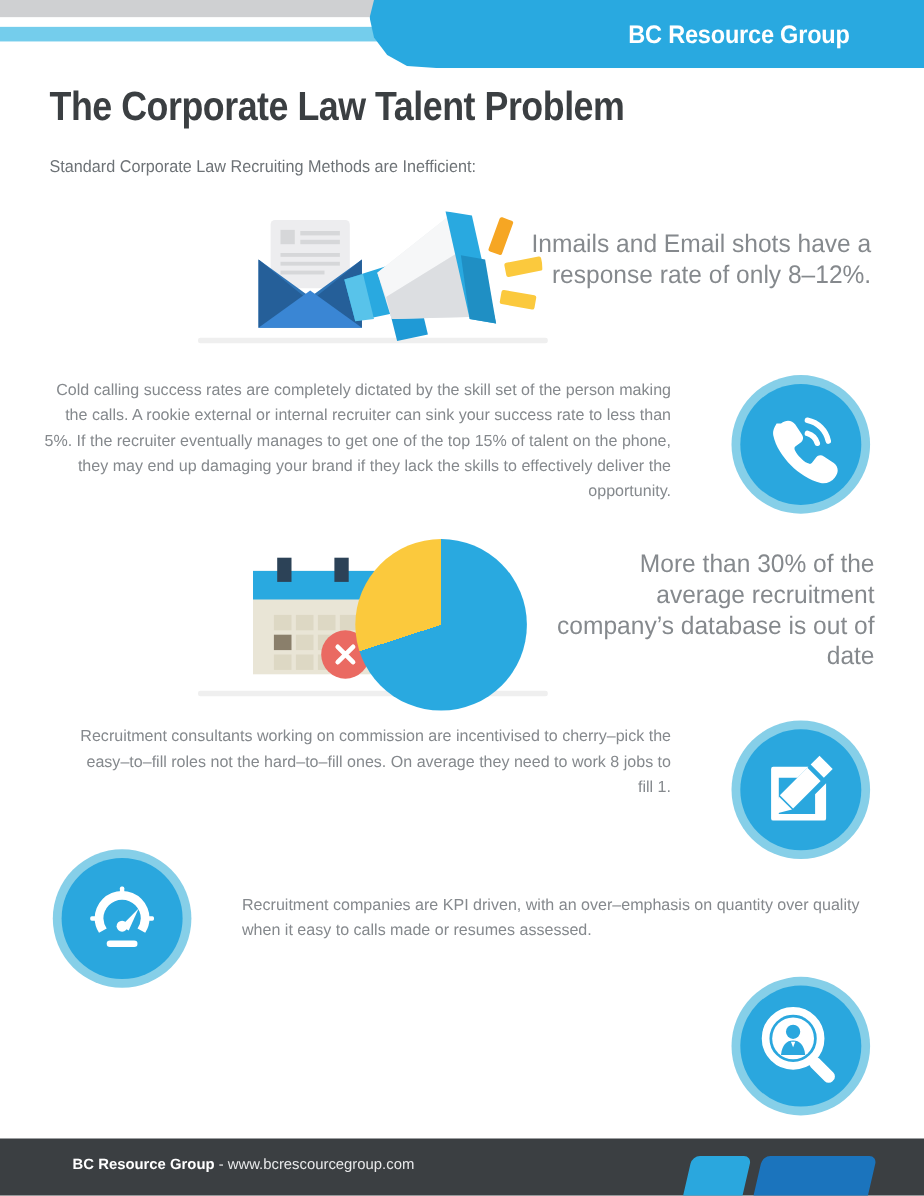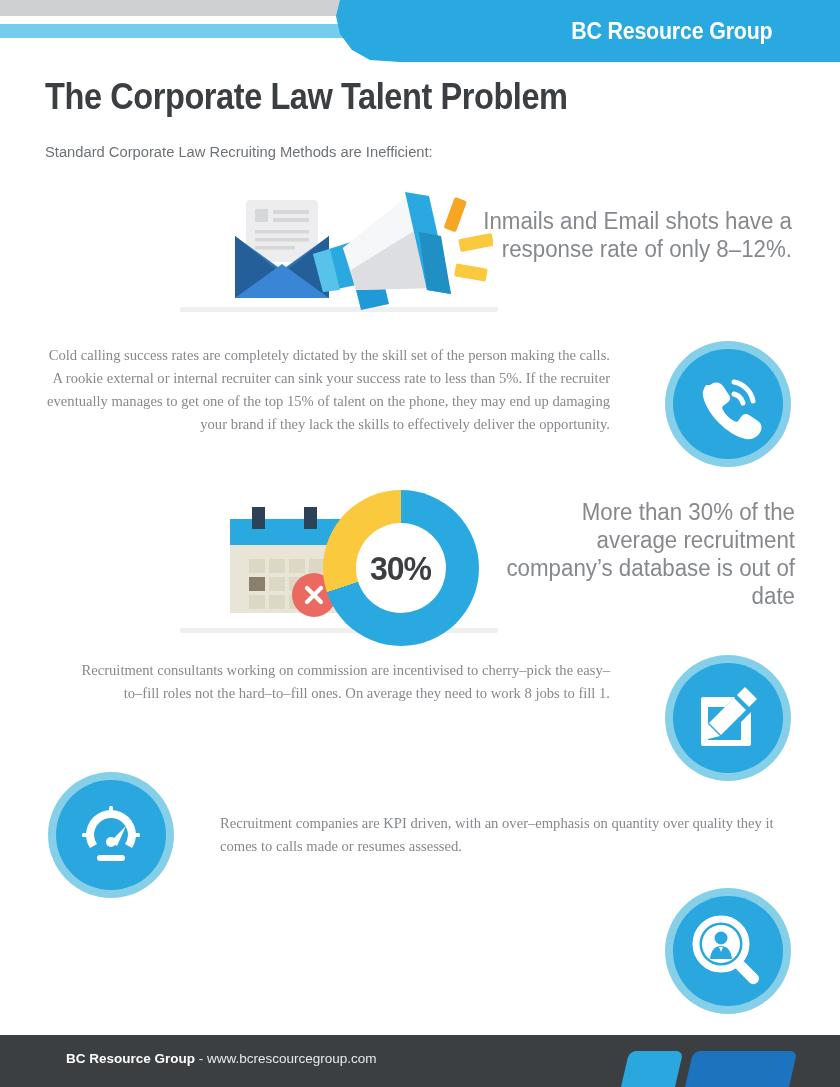--- a/index.html
+++ b/index.html
@@ -57,21 +57,20 @@
 
   
   .bigtext {
     position:absolute; color:#85898d; font-size:23px; line-height:1.22;
     text-align:right; font-weight:normal;
     transform: scaleX(0.97); transform-origin: right center;
   }
   .para {
     position:absolute; color:#85898d; font-size:14.6px; line-height:1.58;
     font-weight:normal;
-    font-family:Liberation Serif, serif;
   }
   .para.r { text-align:right; }
   .para.j { text-align:left; }
 
   
   .circ-icon { position:absolute; }
   .circ-outer {
     position:absolute; left:0; top:0; width:100%; height:100%;
     border-radius:50%; background:#86cfe8;
   }
@@ -221,23 +220,20 @@
     </div>
     <div class="cal-x" style="left:62px; top:68px;">
       <svg width="24" height="24" viewBox="0 0 24 24">
         <path d="M5 5 L19 19 M19 5 L5 19" stroke="#ffffff" stroke-width="4.2" stroke-linecap="round"></path>
       </svg>
     </div>
   </div>
 
   <div class="donut-wrap" style="left:323px; top:490px; width:156px; height:156px;">
     <div class="donut"></div>
-    <div class="donut-hole">
-      <span class="donut-label">30%</span>
-    </div>
   </div>
 
   <div class="bigtext" style="left:495px; top:498px; width:300px;">More than 30% of the average recruitment company’s database is out of date</div>
 
   <div class="para r" style="left:70px; top:659px; width:540px;">Recruitment consultants working on commission are incentivised to cherry–pick the easy–to–fill roles not the hard–to–fill ones. On average they need to work 8 jobs to fill 1.</div>
 
   <div class="circ-icon" style="left:665px; top:655px; width:126px; height:126px;">
     <div class="circ-outer"></div>
     <div class="circ-inner"></div>
     <div class="circ-glyph">
@@ -261,21 +257,21 @@
         <rect x="52" y="28" width="8" height="4" rx="1.5" fill="#ffffff" transform="rotate(40 56 30)"></rect>
         <rect x="8" y="35" width="8" height="4" rx="1.5" fill="#ffffff"></rect>
         <rect x="58" y="35" width="8" height="4" rx="1.5" fill="#ffffff"></rect>
         <path d="M36 44 l16-16 -9 20 z" fill="#ffffff"></path>
         <circle cx="37" cy="44" r="5" fill="#ffffff"></circle>
         <rect x="23" y="57" width="28" height="6" rx="3" fill="#ffffff"></rect>
       </svg>
     </div>
   </div>
 
-  <div class="para j" style="left:220px; top:812px; width:575px;">Recruitment companies are KPI driven, with an over–emphasis on quantity over quality they it comes to calls made or resumes assessed.</div>
+  <div class="para j" style="left:220px; top:812px; width:575px;">Recruitment companies are KPI driven, with an over–emphasis on quantity over quality when it easy to calls made or resumes assessed.</div>
 
 
   <div class="circ-icon" style="left:665px; top:888px; width:126px; height:126px;">
     <div class="circ-outer"></div>
     <div class="circ-inner"></div>
     <div class="circ-glyph">
       <svg width="76" height="76" viewBox="0 0 76 76">
         <circle cx="31" cy="31" r="25" fill="none" stroke="#ffffff" stroke-width="7"></circle>
         <circle cx="31" cy="31" r="19" fill="#ffffff"></circle>
         <circle cx="31" cy="25" r="6.5" fill="#2aa7de"></circle>

